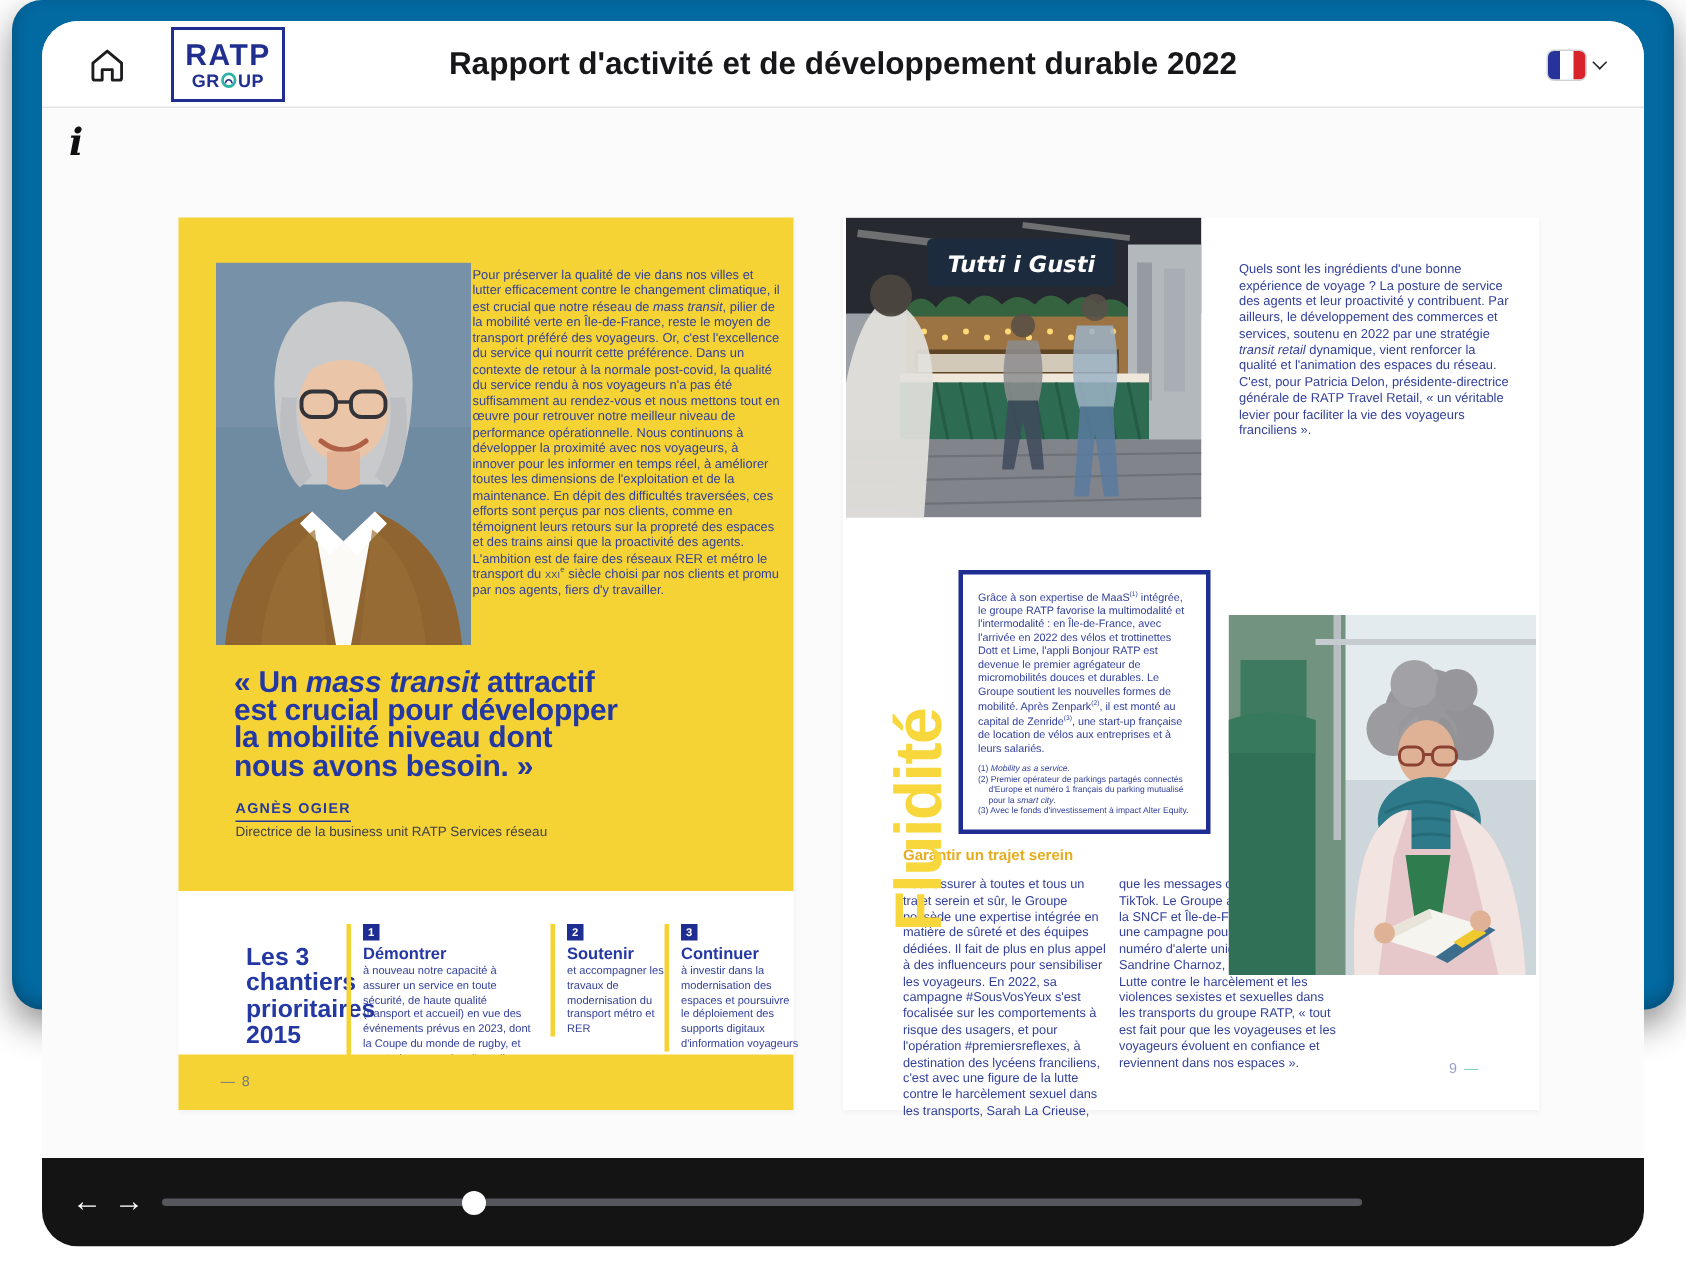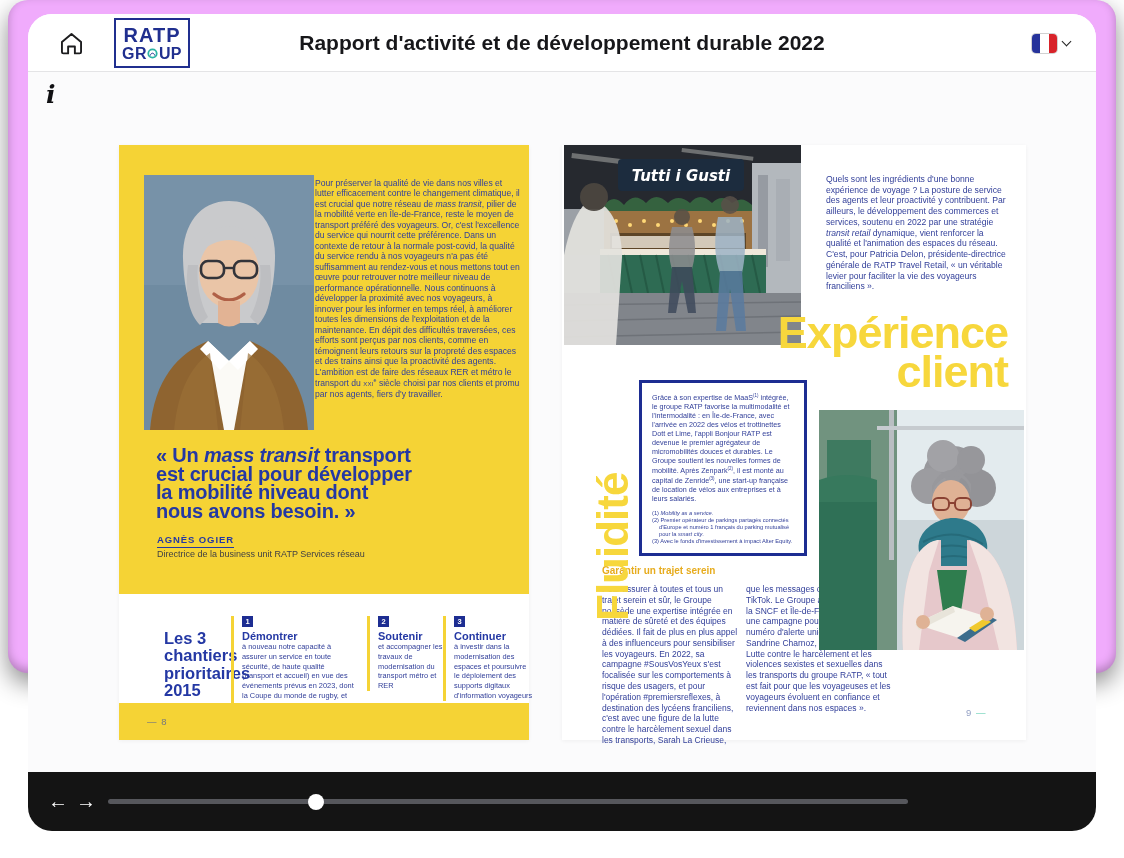--- a/index.html
+++ b/index.html
@@ -1,28 +1,28 @@
 <!DOCTYPE html>
 <html style="--yellow: #F5D335; --yellow-bright: #F7D73C; --blue: #2438A4; --text-blue: #33409A; --gold: #E7AC1E; --teal: #6FD3BA;"><head>
 <meta charset="utf-8">
 <style>
   *{margin:0;padding:0;box-sizing:border-box}
   body{font-family:"Liberation Sans",sans-serif;background:#fff}
   .stage{position:relative;width:1124px;height:858px;background:#fff;overflow:hidden}
-  .frame{position:absolute;left:8px;top:0;width:1108px;height:673px;background:#f0abfc;border-radius:20px;
+  .frame{position:absolute;left:8px;top:0;width:1108px;height:673px;background:#0369a1;border-radius:20px;
          box-shadow:0 10px 24px rgba(0,0,0,.45), inset 0 -4px 10px rgba(0,0,0,.25)}
   .screen{position:absolute;left:20px;top:14px;width:1068px;height:817px;background:#fff;border-radius:24px;overflow:hidden}
 
   
   .topbar{position:absolute;left:0;top:0;width:100%;height:58px;background:#fff;border-bottom:1px solid #e4e4e6;z-index:8}
   .home-btn{position:absolute;left:30px;top:16px;width:27px;height:27px;background:none;border:none;cursor:pointer}
   .logo{position:absolute;left:86px;top:4px;width:76px;height:50px;border:2px solid #202f8f;background:#fff;
         display:flex;flex-direction:column;align-items:center;justify-content:center;cursor:pointer}
   .logo-ratp{font-size:20px;font-weight:bold;color:#202f8f;letter-spacing:1px;line-height:1}
-  .logo-group{font-size:16px;font-weight:bold;color:#202f8f;letter-spacing:.4px;line-height:1;display:flex;align-items:center;margin-top:1px}
+  .logo-group{font-size:12px;font-weight:bold;color:#202f8f;letter-spacing:.4px;line-height:1;display:flex;align-items:center;margin-top:1px}
   .logo-o{margin:0 .5px}
   .title{position:absolute;left:180px;right:180px;top:0;height:58px;display:flex;align-items:center;justify-content:center;
          font-size:21px;font-weight:bold;color:#17171a;white-space:nowrap}
   .lang{position:absolute;right:26px;top:0;height:58px;display:flex;align-items:center;gap:6px;cursor:pointer;background:none;border:none}
   .flag{width:25px;height:19px;border-radius:4px;overflow:hidden;display:flex;box-shadow:0 0 0 1px rgba(0,0,0,.18)}
   .flag i{flex:1;display:block}
   .chev{width:7px;height:7px;border-left:1.7px solid #222;border-bottom:1.7px solid #222;transform:rotate(-45deg);margin-top:-4px}
 
   
   .content{position:absolute;left:0;top:58px;width:100%;height:700px;background:#fbfbfc}
@@ -151,21 +151,21 @@
                 <path d="M6,255 C10,205 34,178 64,166 L80,255 Z" fill="#8f6430"></path>
                 <path d="M164,255 C160,205 136,178 106,166 L90,255 Z" fill="#8f6430"></path>
                 <path d="M64,166 L85,186 L76,195 L56,174 Z" fill="#ffffff"></path>
                 <path d="M106,166 L85,186 L94,195 L114,174 Z" fill="#ffffff"></path>
                 <path d="M30,255 C34,214 48,190 66,178 L74,255 Z" fill="#9a6f36" opacity=".7"></path>
                 <path d="M140,255 C136,214 122,190 104,178 L96,255 Z" fill="#9a6f36" opacity=".7"></path>
               </svg>
             </div>
             <div class="lp-para"><span>Pour préserver la qualité de vie dans nos villes et lutter efficacement contre le changement climatique, il est crucial que notre réseau de </span><span class="it">mass transit</span><span>, pilier de la mobilité verte en Île-de-France, reste le moyen de transport préféré des voyageurs. Or, c'est l'excellence du service qui nourrit cette préférence. Dans un contexte de retour à la normale post-covid, la qualité du service rendu à nos voyageurs n'a pas été suffisamment au rendez-vous et nous mettons tout en œuvre pour retrouver notre meilleur niveau de performance opérationnelle. Nous continuons à développer la proximité avec nos voyageurs, à innover pour les informer en temps réel, à améliorer toutes les dimensions de l'exploitation et de la maintenance. En dépit des difficultés traversées, ces efforts sont perçus par nos clients, comme en témoignent leurs retours sur la propreté des espaces et des trains ainsi que la proactivité des agents. L'ambition est de faire des réseaux RER et métro le transport du </span><span class="sc">xxi</span><span class="sup">e</span><span> siècle choisi par nos clients et promu par nos agents, fiers d'y travailler.</span></div>
             <div class="lp-quote">
-              <div><span>« Un </span><span class="it">mass transit</span><span> transport</span></div>
+              <div><span>« Un </span><span class="it">mass transit</span><span> attractif</span></div>
               <div><span>est crucial pour développer</span></div>
               <div><span>la mobilité niveau dont</span></div>
               <div><span>nous avons besoin. »</span></div>
             </div>
             <div class="lp-name">AGNÈS OGIER</div>
             <div class="lp-role">Directrice de la business unit RATP Services réseau</div>
           </div>
 
           <div class="lp-chantiers">
             <div class="lpc-title">
@@ -258,24 +258,20 @@
               <g opacity=".85">
                 <circle cx="166" cy="60" r="9" fill="#5a5149"></circle>
                 <path d="M154,72 C150,92 150,112 156,128 L178,128 C182,110 182,90 178,72 Z" fill="#9db3c6"></path>
                 <path d="M156,126 L152,186 L162,186 L166,144 L172,186 L182,186 L178,126 Z" fill="#5a7ba0"></path>
               </g>
             </svg>
           </div>
 
           <div class="rp-intro"><span>Quels sont les ingrédients d'une bonne expérience de voyage ? La posture de service des agents et leur proactivité y contribuent. Par ailleurs, le développement des commerces et services, soutenu en 2022 par une stratégie </span><span class="it">transit retail</span><span> dynamique, vient renforcer la qualité et l'animation des espaces du réseau. C'est, pour Patricia Delon, présidente-directrice générale de RATP Travel Retail, « un véritable levier pour faciliter la vie des voyageurs franciliens ».</span></div>
 
-          <div class="rp-heading">
-            <span>Expérience</span>
-            <span>client</span>
-          </div>
 
           <div class="rp-vertical">Fluidité</div>
 
           <div class="rp-box">
             <div class="rp-box-text"><span>Grâce à son expertise de MaaS</span><span class="sup">(1)</span><span> intégrée, le groupe RATP favorise la multimodalité et l'intermodalité : en Île-de-France, avec l'arrivée en 2022 des vélos et trottinettes Dott et Lime, l'appli Bonjour RATP est devenue le premier agrégateur de micromobilités douces et durables. Le Groupe soutient les nouvelles formes de mobilité. Après Zenpark</span><span class="sup">(2)</span><span>, il est monté au capital de Zenride</span><span class="sup">(3)</span><span>, une start-up française de location de vélos aux entreprises et à leurs salariés.</span></div>
             <div class="rp-fn">
               <div><span>(1) </span><span class="it">Mobility as a service.</span></div>
               <div><span>(2) Premier opérateur de parkings partagés connectés d'Europe et numéro 1 français du parking mutualisé pour la </span><span class="it">smart city</span><span>.</span></div>
               <div><span>(3) Avec le fonds d'investissement à impact Alter Equity.</span></div>
             </div>

